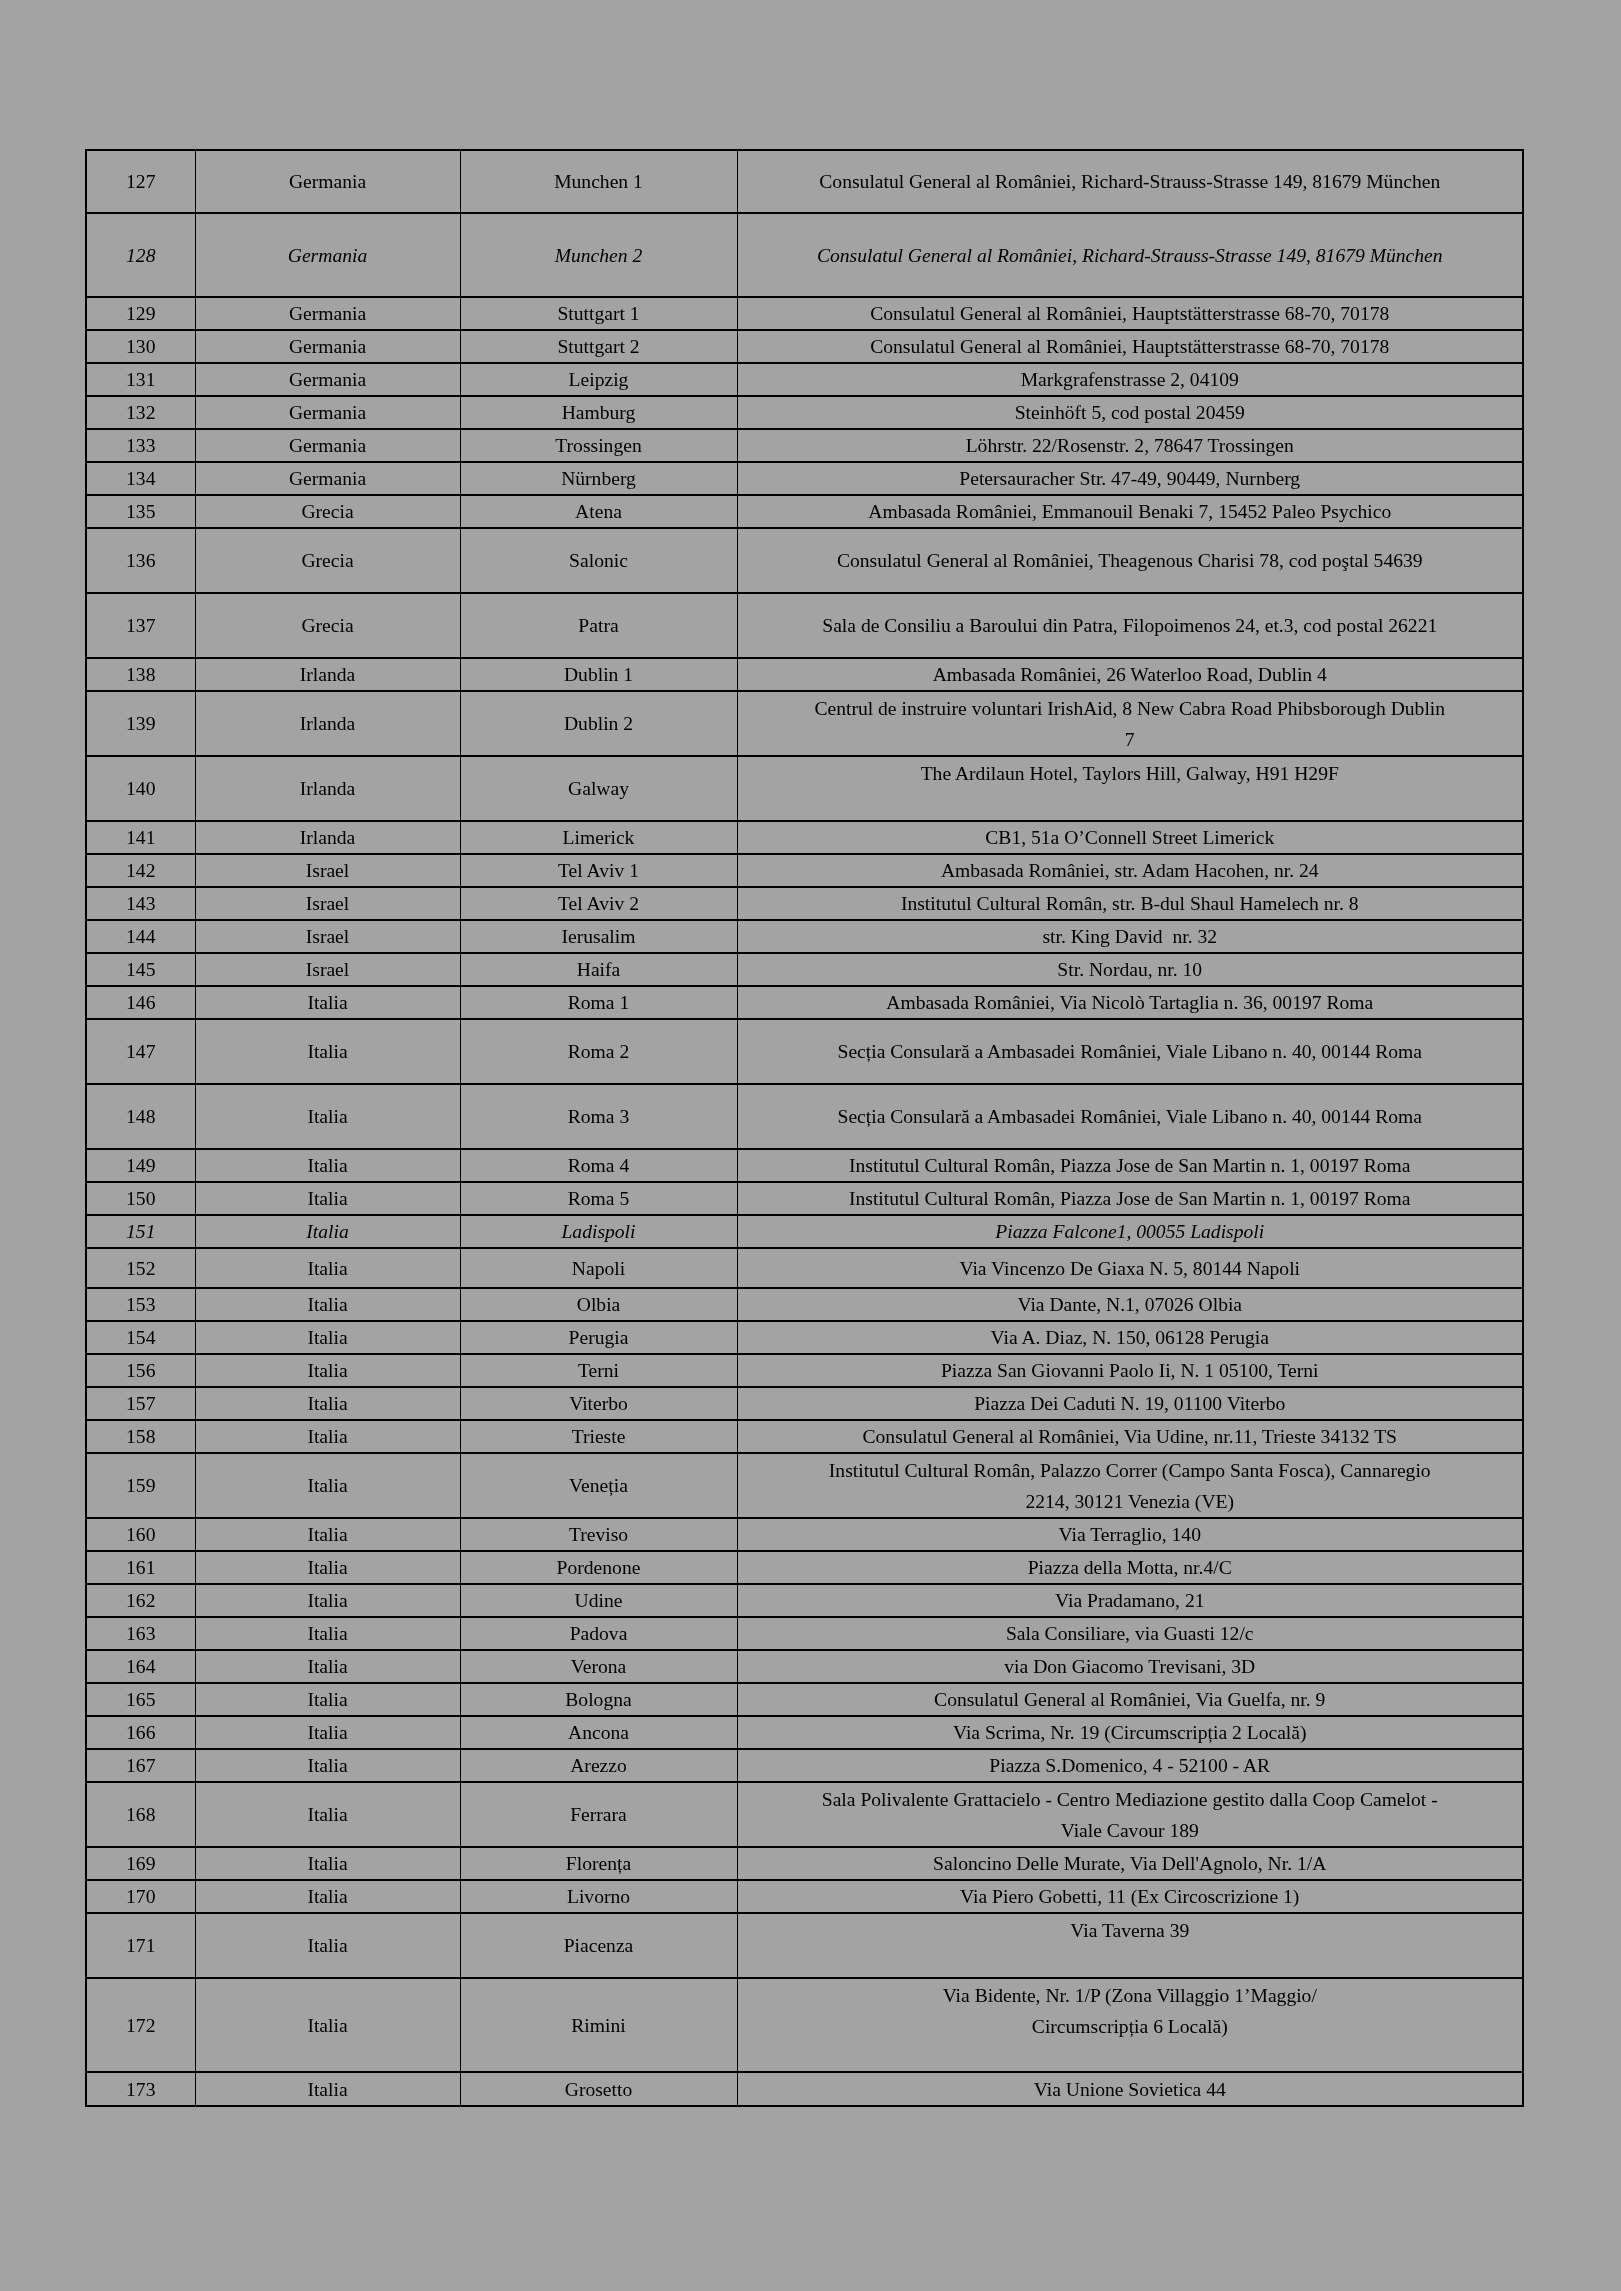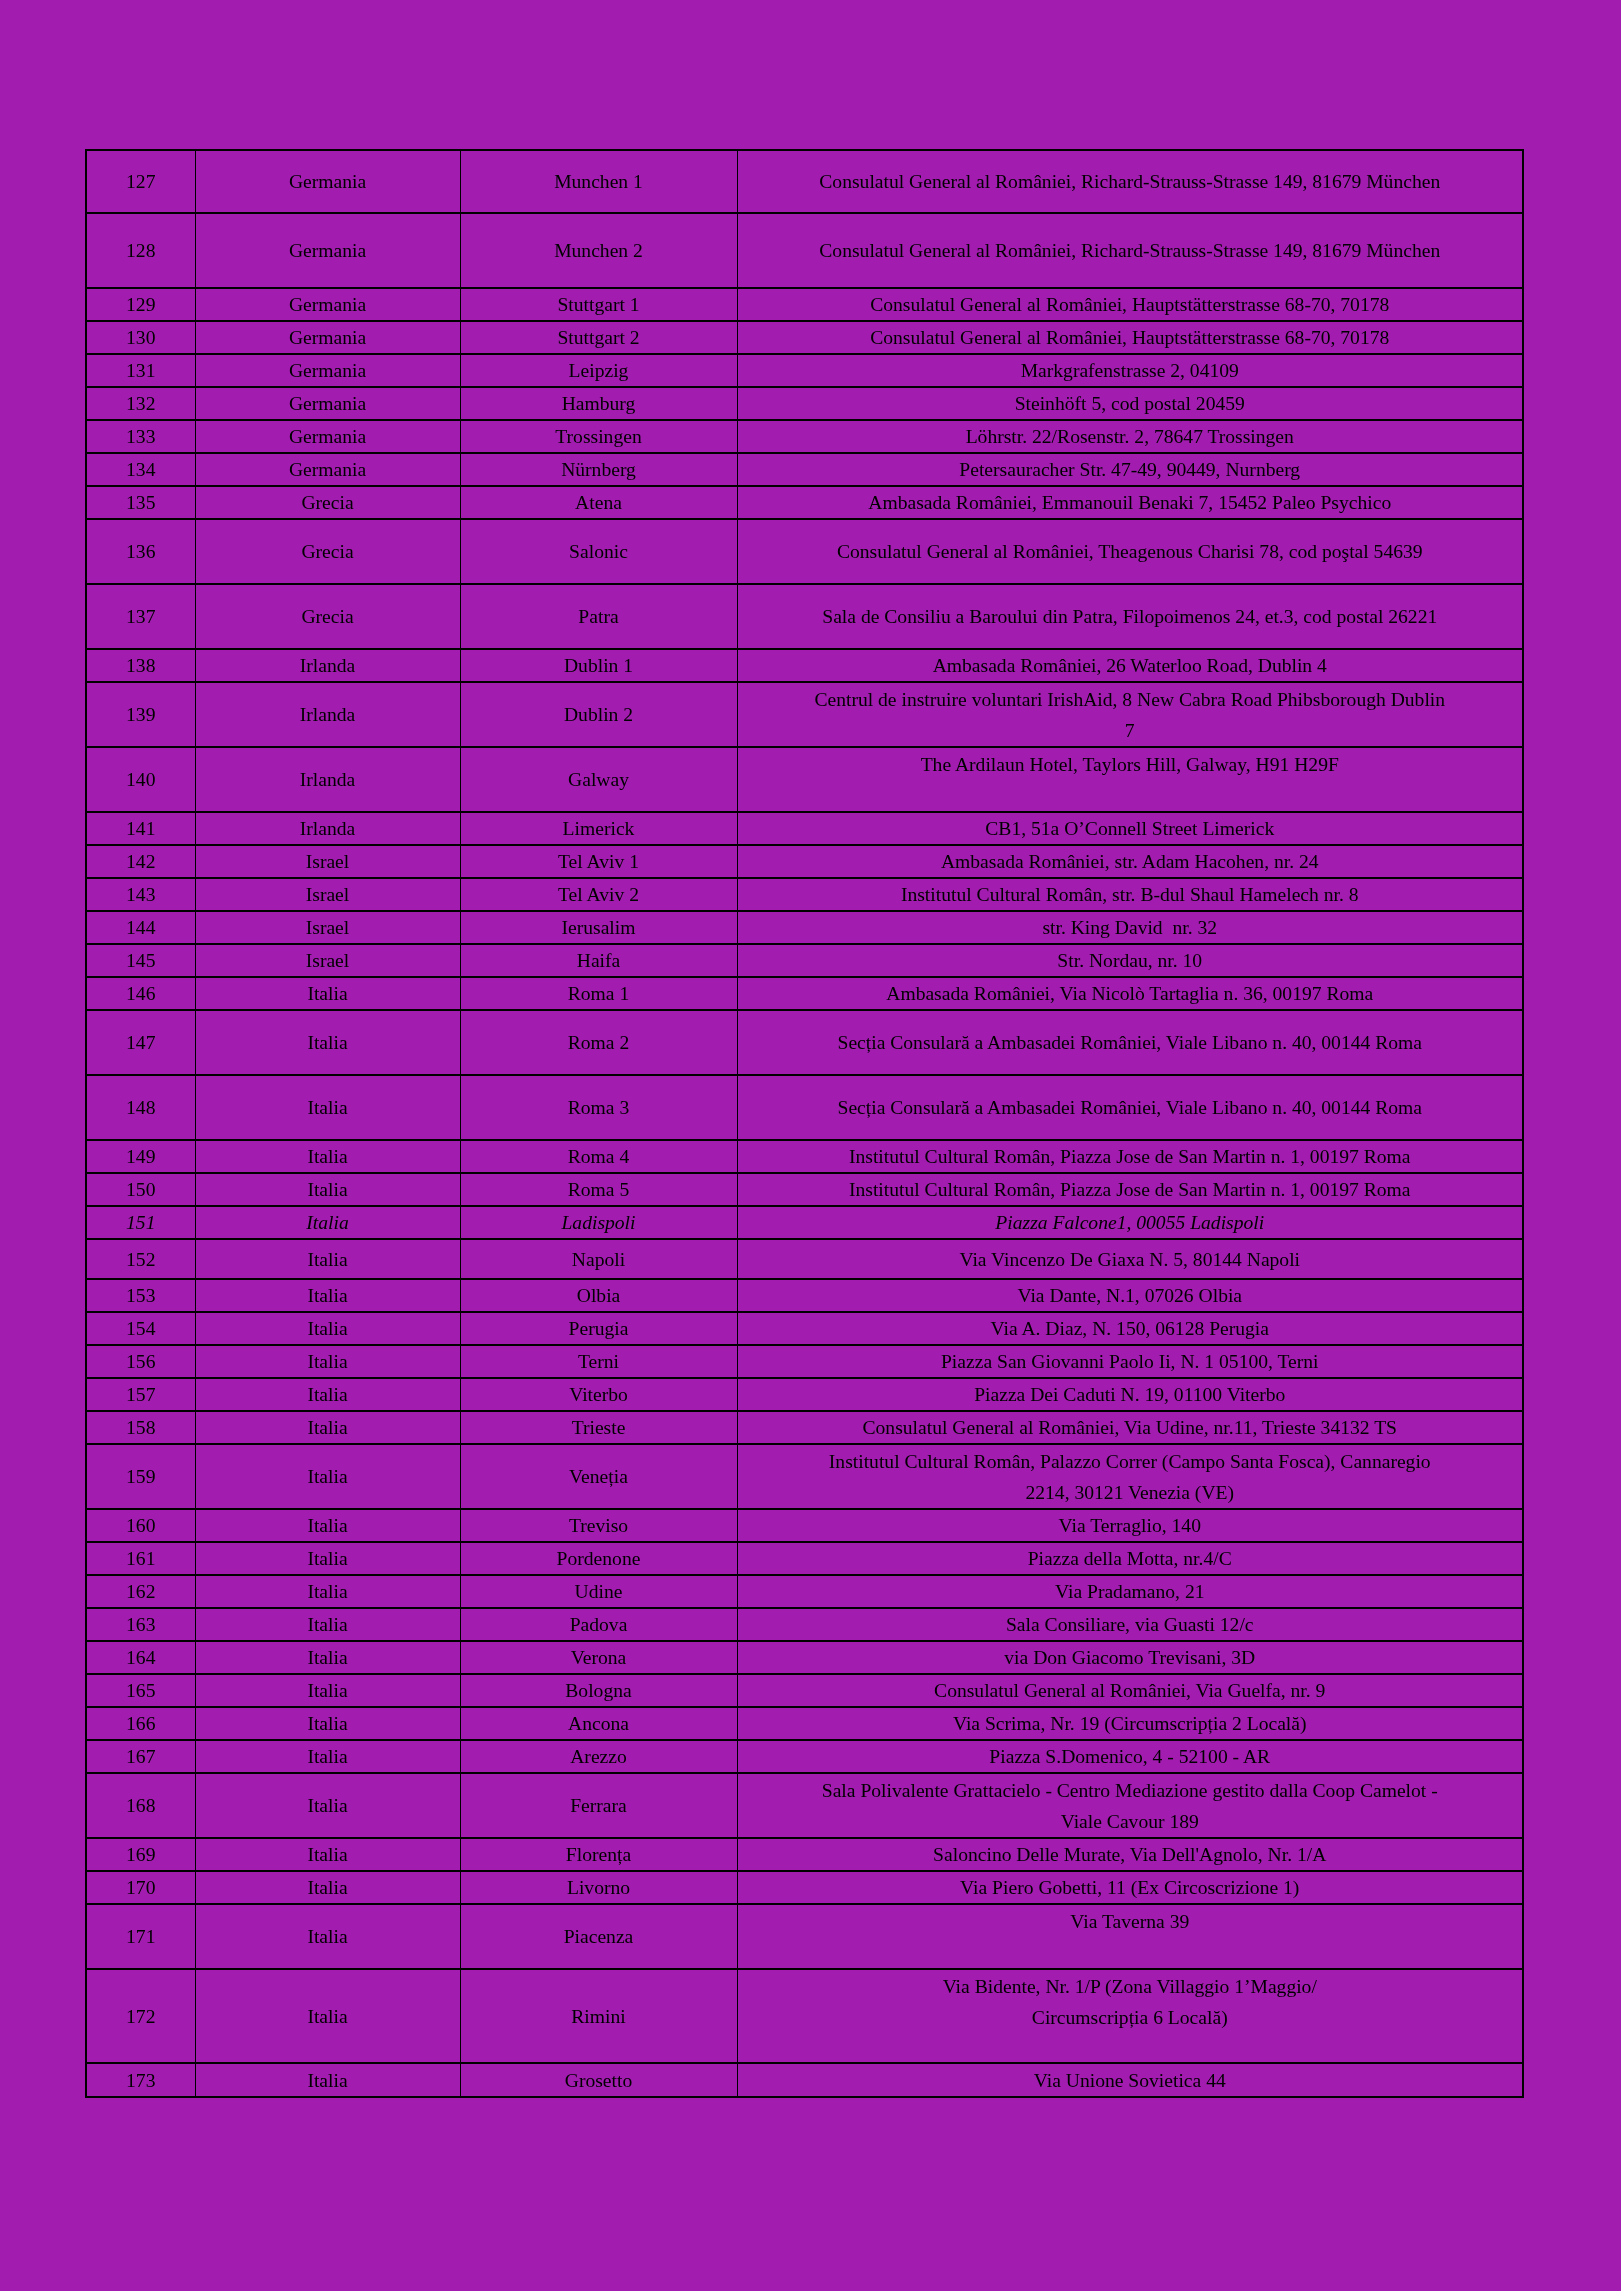--- a/index.html
+++ b/index.html
@@ -13,21 +13,21 @@
     position: relative;
     overflow: hidden;
     font-family: "Liberation Serif", "DejaVu Serif", serif;
     color: #000000;
   }
   .page {
     position: absolute;
     left: 0; top: 0;
     width: 1621px;
     height: 2292px;
-    background: #a21caf;
+    background: #a3a3a3;
   }
   table.stations {
     position: absolute;
     left: 85px;
     top: 149px;
     width: 1437px;
     border-collapse: collapse;
     table-layout: fixed;
     border: 2px solid #000000;
   }
@@ -65,21 +65,21 @@
       <col class="col-city">
       <col class="col-addr">
     </colgroup>
     <tbody>
         <tr style="height: 63px;">
           <td>127</td>
           <td>Germania</td>
           <td>Munchen 1</td>
           <td class="addr">Consulatul General al României, Richard-Strauss-Strasse 149, 81679 München</td>
         </tr>
-        <tr style="height: 75px;">
+        <tr style="height: 84px; font-style: italic;">
           <td>128</td>
           <td>Germania</td>
           <td>Munchen 2</td>
           <td class="addr">Consulatul General al României, Richard-Strauss-Strasse 149, 81679 München</td>
         </tr>
         <tr style="height: 33px;">
           <td>129</td>
           <td>Germania</td>
           <td>Stuttgart 1</td>
           <td class="addr">Consulatul General al României, Hauptstätterstrasse 68-70, 70178</td>

